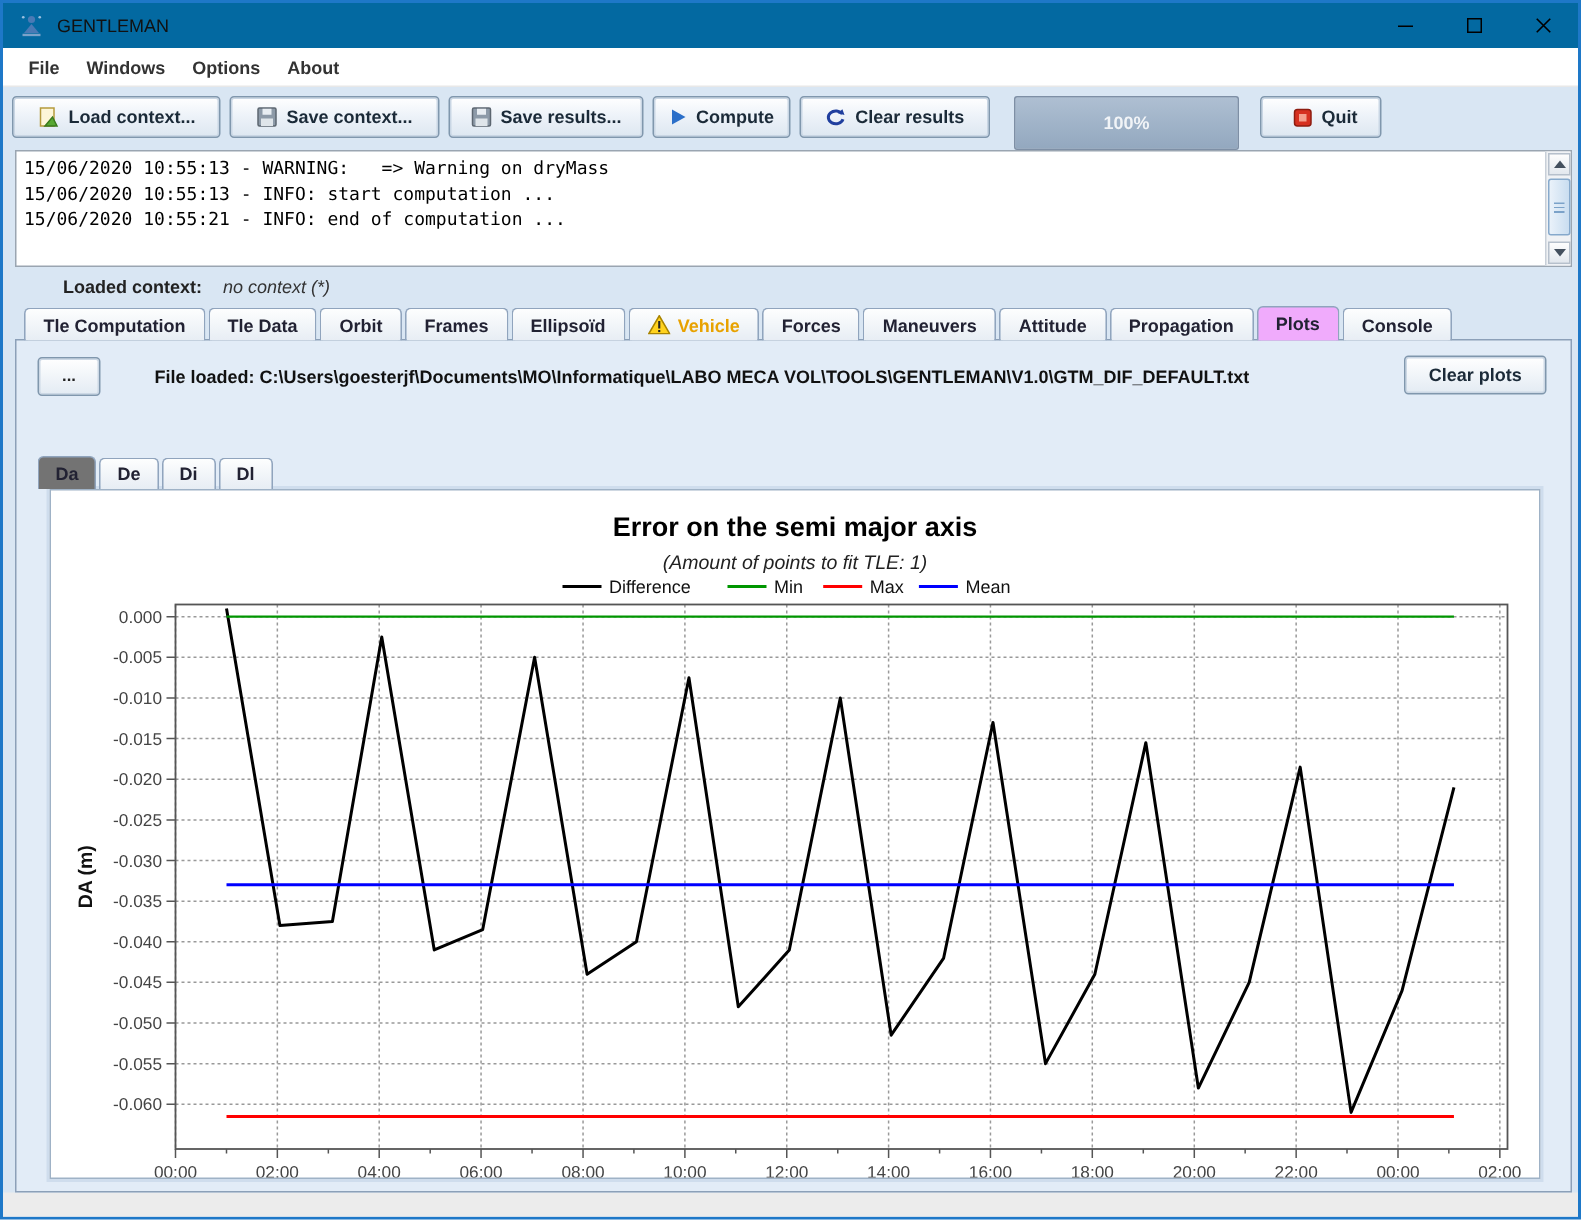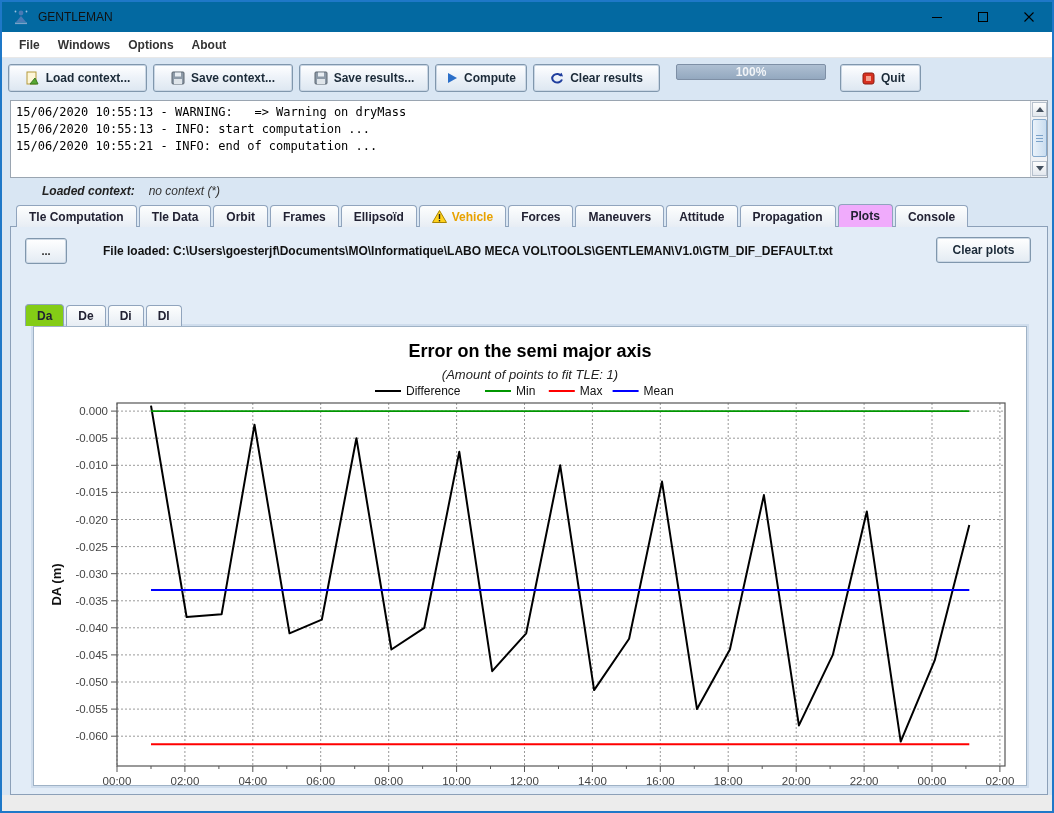--- a/index.html
+++ b/index.html
@@ -22,40 +22,40 @@
   .content { position:absolute; left:0; top:56px; right:0; bottom:0; background:#d9e6f3; }
   .bottom-strip { position:absolute; left:0; bottom:0; right:0; height:16px; background:#ececec; }
 
   
   .toolbar { position:absolute; left:6px; top:6px; right:6px; height:32px; display:flex; gap:6px; align-items:flex-start; }
   .tbtn { height:28px; display:flex; align-items:center; justify-content:center; gap:6px;
           background:linear-gradient(#ffffff,#eef3f9 45%,#dde7f1); border:1px solid #8097ad; border-radius:3px;
           font-size:12px; font-weight:bold; color:#1b2a38; padding:0 10px; box-shadow:0 0 0 1px #c9d6e4 inset; cursor:pointer; }
   .tbtn svg { flex:0 0 auto; }
   .w-load{width:139px;} .w-savec{width:140px;} .w-saver{width:130px;} .w-comp{width:92px;} .w-clrr{width:127px;} .w-clrm{width:140px;} .w-quit{width:81px; margin-left:8px;padding-left:16px;}
-  .progressbar { width:150px; height:16px; margin-left:10px; border:1px solid #7e8fa5; border-radius:2px;
+  .progressbar { width:150px; height:36px; margin-left:10px; border:1px solid #7e8fa5; border-radius:2px;
                  background:linear-gradient(#aebfd2,#93a8bf); display:flex; align-items:center; justify-content:center;
                  font-size:12px; font-weight:bold; color:rgba(255,255,255,.85); }
 
   
   .logarea { position:absolute; left:8px; top:42px; width:1038px; height:78px; background:#fff; border:1px solid #9aa5b1; }
   .loglines { position:absolute; left:0; top:0; right:17px; bottom:0; padding:3px 5px; overflow:hidden; }
   .log-line { font-family:"DejaVu Sans Mono", monospace; font-size:12px; color:#000; line-height:17px; white-space:pre; }
   .vscroll { position:absolute; right:0; top:0; bottom:0; width:17px; background:#f0f2f5; border-left:1px solid #c8cfd8; }
   .sb-up,.sb-down { position:absolute; left:1px; width:15px; height:15px; background:linear-gradient(#fdfdfd,#e3e8ee); border:1px solid #b6c0cc; display:flex; align-items:center; justify-content:center; }
   .sb-up{top:1px;} .sb-down{bottom:1px;}
   .arr-up { width:0;height:0;border-left:4px solid transparent;border-right:4px solid transparent;border-bottom:5px solid #44505e; }
   .arr-down { width:0;height:0;border-left:4px solid transparent;border-right:4px solid transparent;border-top:5px solid #44505e; }
   .sb-thumb { position:absolute; left:1px; top:18px; width:15px; height:38px; background:linear-gradient(90deg,#eaf2fa,#c9ddf0); border:1px solid #86a9cc; border-radius:2px; }
   .sb-thumb::after { content:""; position:absolute; left:3px; right:3px; top:15px; height:7px;
                      background:repeating-linear-gradient(#7ba2c9 0 1px, transparent 1px 3px); }
 
   
   .contextrow { position:absolute; left:40px; top:126px; height:18px; display:flex; gap:14px; align-items:baseline; }
-  .ctx-label { font-size:12px; font-weight:bold; color:#222;font-style:italic; }
+  .ctx-label { font-size:12px; font-weight:bold; color:#222; }
   .ctx-value { font-size:12px; font-style:italic; color:#333; }
 
   
   .maintabs { position:absolute; left:14px; top:146px; right:8px; height:23px; display:flex; gap:2px; align-items:flex-end; z-index:2; }
   .tab { height:22px; display:flex; align-items:center; gap:5px; padding:0 12px; font-size:12px; font-weight:bold; color:#223;
          background:linear-gradient(#fdfefe,#e7edf4); border:1px solid #90a4bd; border-bottom:none; border-radius:4px 4px 0 0; cursor:pointer; }
   .tab.selected { background:#f0abfc; height:23px; }
   .tab .warn-label { color:#e8a200; }
 
   
@@ -65,21 +65,21 @@
                 font-size:11px; font-weight:bold; color:#222; cursor:pointer; box-shadow:0 0 0 1px #ccd8e5 inset; }
   .file-label { margin-left:36px; font-size:12px; font-weight:bold; color:#111; }
   .clearplots-btn { position:absolute; right:8px; top:0; width:95px; height:26px; background:linear-gradient(#ffffff,#e3ebf3);
                     border:1px solid #8097ad; border-radius:3px; font-size:12px; font-weight:bold; color:#1b2a38; cursor:pointer;
                     box-shadow:0 0 0 1px #ccd8e5 inset; }
 
   
   .subtabs { position:absolute; left:14px; top:77px; height:22px; display:flex; gap:2px; align-items:flex-end; z-index:2; }
   .subtab { height:21px; display:flex; align-items:center; padding:0 11px; font-size:12px; font-weight:bold; color:#223;
             background:linear-gradient(#fdfefe,#e7edf4); border:1px solid #90a4bd; border-bottom:none; border-radius:4px 4px 0 0; cursor:pointer; }
-  .subtab.selected { background:#84cc16; height:22px;margin-top:13px; }
+  .subtab.selected { background:#737373; height:22px;margin-top:13px; }
 
   
   .chartwrap { position:absolute; left:22px; top:99px; width:994px; height:460px; background:#fff; border:1px solid #9fb2c6; box-shadow:0 0 0 2px #cfdded; }
   .chart-svg { position:absolute; left:1px; top:0; }
   .grid  { stroke:#999; stroke-dasharray:2,2; stroke-width:1; }
   .tick  { stroke:#555; stroke-width:1; }
   .tl    { font-family:"Liberation Sans",sans-serif; font-size:11.5px; fill:#444; }
   .tl2   { font-family:"Liberation Sans",sans-serif; font-size:12px; fill:#111; }
   .pborder { fill:none; stroke:#555; stroke-width:1.2; }
   .ctitle { font-family:"Liberation Sans",sans-serif; font-size:18px; font-weight:bold; fill:#000; text-anchor:middle; }

